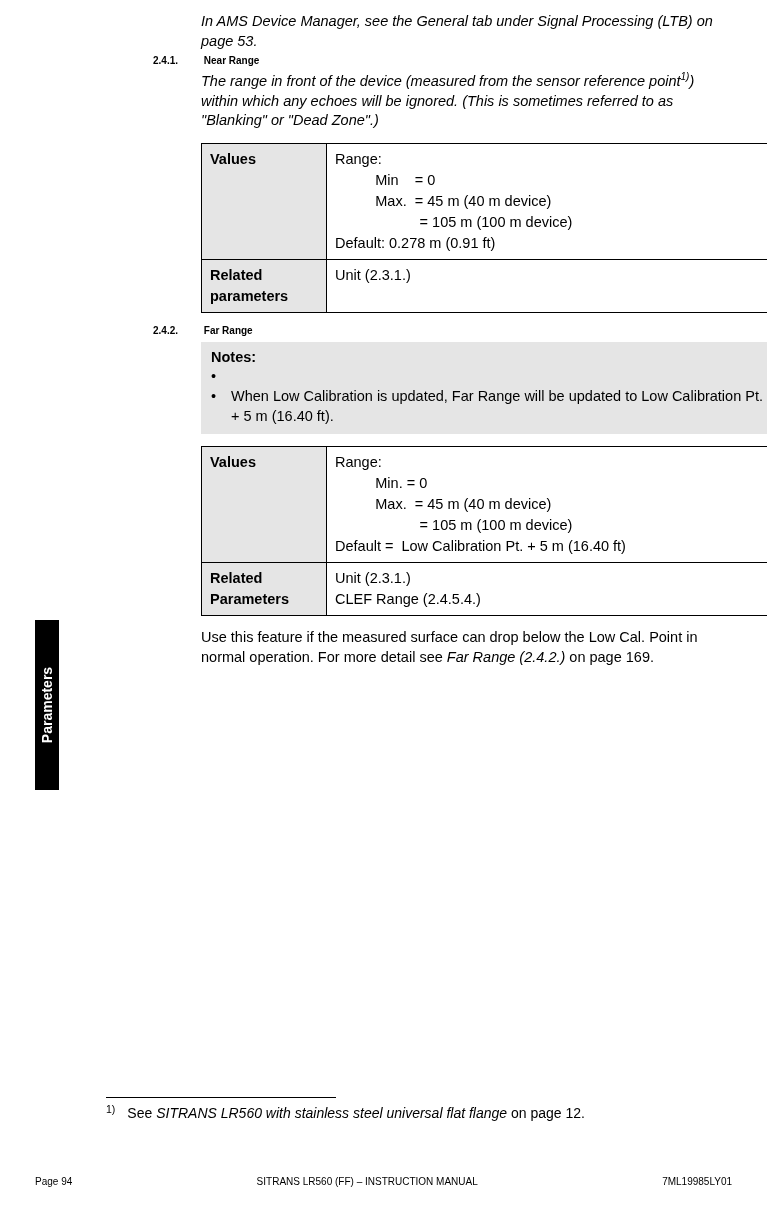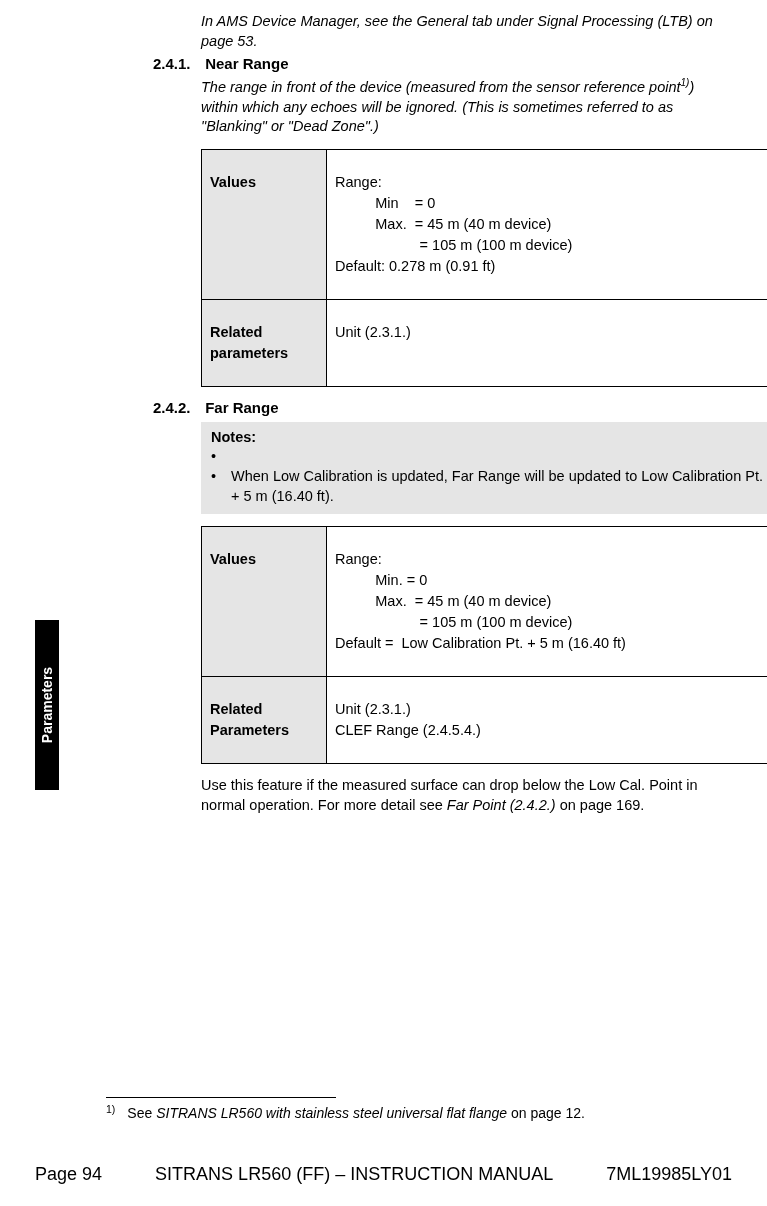--- a/index.html
+++ b/index.html
@@ -36,39 +36,39 @@
       white-space: nowrap;
     }
     h2.sec { font-size: 15.5px; font-weight: bold; margin-bottom: 6px; }
     .sec-num { display: inline-block; width: 38px; }
     .body-italic {
       font-style: italic;
       margin-left: 106px;
       margin-right: 10px;
       line-height: 1.35;
     }
-    h3.sub { font-size: 15px; font-weight: bold; margin-left: 58px; margin-bottom: 6px; margin-top: 4px;}
+    h3.sub { font-size: 10px; font-weight: bold; margin-left: 58px; margin-bottom: 6px; margin-top: 4px;}
     .sub-num { display: inline-block; width: 48px; }
     .sub-body {
       font-style: italic;
       margin-left: 106px;
       margin-right: 10px;
       line-height: 1.35;
       margin-bottom: 12px;
     }
     sup { font-size: 10px; vertical-align: super; line-height: 0; }
     table.param {
       border-collapse: collapse;
       margin-left: 106px;
       width: 580px;
       margin-bottom: 12px;
     }
     table.param td {
       border: 1px solid #000;
-      padding: 22px 8px;
+      padding: 5px 8px;
       vertical-align: top;
       line-height: 1.45;
     }
     table.param td.label {
       background: #e5e5e5;
       font-weight: bold;
       width: 125px;
     }
     .range-block { white-space: pre; font-family: Arial, Helvetica, sans-serif; }
     .notes-box {
@@ -99,27 +99,27 @@
     .footnote {
       margin-left: 106px;
       font-size: 14px;
       line-height: 1.3;
       display: flex;
     }
     .footnote .fn-num { font-size: 10.5px; vertical-align: super; margin-right: 12px; line-height: 1;}
     .footnote .fn-body { flex: 1; }
     .footer {
       position: absolute;
-      left: 0; right: 0; bottom: 12px;
+      left: 0; right: 0; bottom: 0;
       height: 30px;
       padding: 0 35px 0 35px;
       display: flex;
       justify-content: space-between;
       align-items: flex-start;
-      font-size: 18px;
+      font-size: 10px;
     }
     .footer .pg { }
     .footer .mid { text-align: center; flex: 1;}
     .bold-i { font-weight: bold; font-style: italic; }
     .i { font-style: italic; }
     .footnote-area { position:absolute; bottom: 38px; left: 0; right: 0; }
   </style>
 </head>
 <body>
 
@@ -192,21 +192,21 @@
       <td class="label">Related Parameters</td>
       <td>
             <div class="range-block">Unit (2.3.1.)
 CLEF Range (2.4.5.4.)</div>
           </td>
     </tr>
   </tbody>
     </table>
 
   <p class="para">
-    <span>Use this feature if the measured surface can drop below the Low Cal. Point in normal operation. For more detail see </span><span class="i">Far Point (2.4.2.) </span><span> on page 169.</span>
+    <span>Use this feature if the measured surface can drop below the Low Cal. Point in normal operation. For more detail see </span><span class="i">Far Range (2.4.2.) </span><span> on page 169.</span>
   </p>
 
   <div class="footnote-area">
     <hr class="footnote-sep">
     <div class="footnote">
       <span class="fn-num">1)</span>
       <span class="fn-body">
         <span>See </span><span class="i">SITRANS LR560 with stainless steel universal flat flange </span><span> on page 12.</span>
       </span>
     </div>

